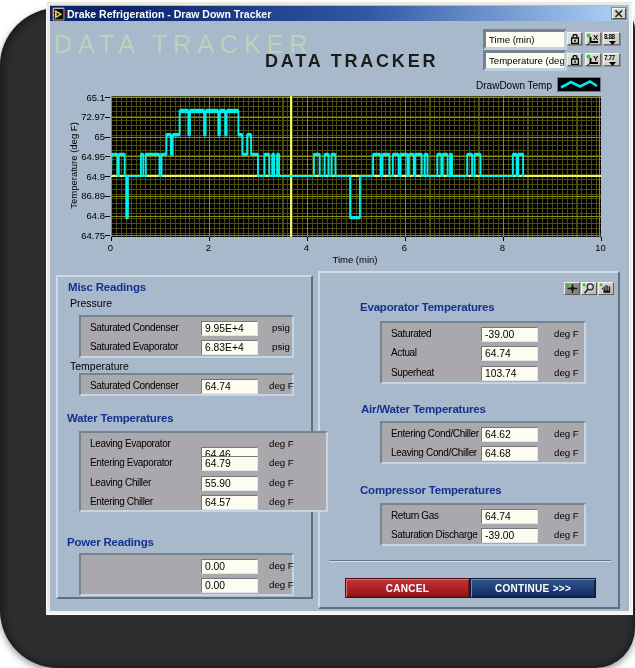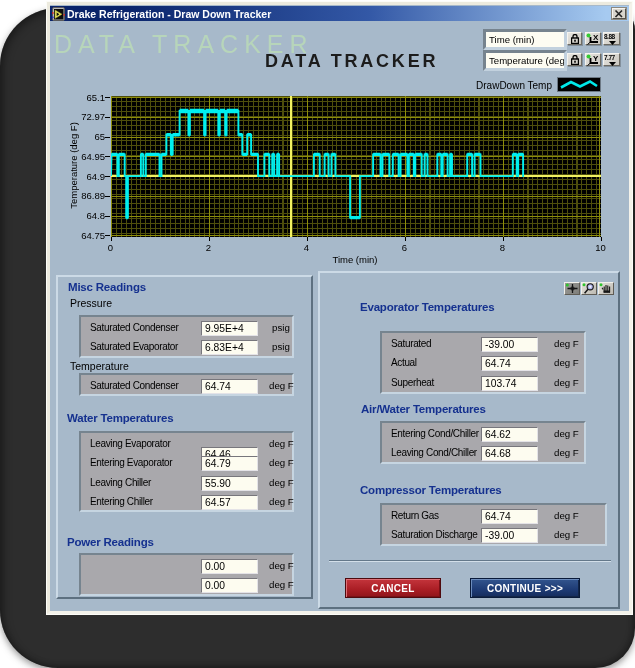--- a/index.html
+++ b/index.html
@@ -39,23 +39,23 @@
 .plab{position:absolute;font-size:10.5px;color:#000;white-space:nowrap}
 .gbox{position:absolute;background:#a9a8ac;border:2px solid;border-color:#76848f #c6d5e1 #c6d5e1 #76848f}
 .glab{position:absolute;font-size:10px;letter-spacing:-0.35px;color:#000;white-space:nowrap}
 .ginp{position:absolute;width:57px;height:15px;background:#fdfcf0;border:1px solid;
  border-color:#77767c #e4e3e7 #e4e3e7 #77767c;font-size:10.3px;line-height:13px;padding-left:3px;color:#000}
 .gunit{position:absolute;font-size:9.7px;color:#000;white-space:nowrap}
 .toolb{position:absolute;width:16px;height:13px;background:linear-gradient(135deg,#e3e1da,#bdbab2);
  border:1px solid;border-color:#f2f1ec #5f5c55 #5f5c55 #f2f1ec}
 #groove{position:absolute;left:329px;top:560px;width:282px;height:2px;border-top:1px solid #64788a;border-bottom:1px solid #d3dfe9}
 .bigbtn{position:absolute;top:578px;height:20px;color:#fff;font-size:10px;font-weight:bold;text-align:center;line-height:19px;letter-spacing:.3px}
-#cancel{left:345px;width:96px;background:linear-gradient(to bottom,#c4353c,#a91d24 60%,#8f151b);border:1px solid #4e0a0e;
+#cancel{left:345px;width:125px;background:linear-gradient(to bottom,#c4353c,#a91d24 60%,#8f151b);border:1px solid #4e0a0e;
  box-shadow:inset 1px 1px 0 #dd7077,inset -1px -1px 0 #7a1016}
-#continue{left:470px;width:110px;background:linear-gradient(to bottom,#33558e,#1d3a74 60%,#152c5c);border:1px solid #0a1b3a;
+#continue{left:470px;width:126px;background:linear-gradient(to bottom,#33558e,#1d3a74 60%,#152c5c);border:1px solid #0a1b3a;
  box-shadow:inset 1px 1px 0 #6c8cbd,inset -1px -1px 0 #122548}
 </style></head>
 <body>
 <div id="back"></div>
 <div id="win"></div>
 <div id="tbar"></div>
 <svg class="abs" style="left:51.5px;top:6.5px" width="13" height="14" viewBox="0 0 13 14">
  <rect x="0.5" y="0.5" width="12" height="13" rx="1.5" fill="#b9b9b9" stroke="#5a5a5a"></rect>
  <rect x="2" y="2" width="9.5" height="10.5" fill="#0c0c0c"></rect>
  <path d="M3,3 L10,7.2 L3,11.5 Z" fill="#efed5e" stroke="#93912e" stroke-width=".6"></path>
@@ -190,21 +190,21 @@
     <div class="gunit" style="left:191px;top:5px">psig</div>
     <div class="glab" style="left:9px;top:24px">Saturated Evaporator</div>
     <div class="ginp" style="left:120px;top:23px">6.83E+4</div>
     <div class="gunit" style="left:191px;top:24px">psig</div>
   </div>
 <div class="gbox" style="left:79px;top:373px;width:215px;height:23px">
     <div class="glab" style="left:9px;top:5px">Saturated Condenser</div>
     <div class="ginp" style="left:120px;top:4px">64.74</div>
     <div class="gunit" style="left:188px;top:5px">deg F</div>
   </div>
-<div class="gbox" style="left:79px;top:431px;width:215px;height:81px">
+<div class="gbox" style="left:79px;top:431px;width:249px;height:81px">
     <div class="glab" style="left:9px;top:5px">Leaving Evaporator</div>
     <div class="ginp" style="left:120px;top:14px">64.46</div>
     <div class="gunit" style="left:188px;top:5px">deg F</div>
     <div class="glab" style="left:9px;top:24px">Entering Evaporator</div>
     <div class="ginp" style="left:120px;top:23px">64.79</div>
     <div class="gunit" style="left:188px;top:24px">deg F</div>
     <div class="glab" style="left:9px;top:44px">Leaving Chiller</div>
     <div class="ginp" style="left:120px;top:43px">55.90</div>
     <div class="gunit" style="left:188px;top:44px">deg F</div>
     <div class="glab" style="left:9px;top:63px">Entering Chiller</div>
@@ -235,40 +235,40 @@
 <svg class="abs" style="left:599px;top:283px" width="14" height="11" viewBox="0 0 14 11">
  <circle cx="2" cy="1.8" r="1.5" fill="#2ec42e"></circle>
  <path d="M5.2,9.5 V3.5 M7,9.5 V2 M8.8,9.5 V2.5 M10.6,9.5 V3.5" stroke="#151515" stroke-width="1.1" fill="none"></path>
  <path d="M4.6,9.8 L11,9.8 L11,7.5 L4.6,7.5 Z" fill="#151515"></path>
  <path d="M4.2,6.5 L3,4.8" stroke="#151515" stroke-width="1.1"></path>
 </svg>
 
 <div class="phead" style="left:360px;top:301px">Evaporator Temperatures</div>
 <div class="phead" style="left:361px;top:403px">Air/Water Temperatures</div>
 <div class="phead" style="left:360px;top:484px">Compressor Temperatures</div>
-<div class="gbox" style="left:380px;top:331px;width:206px;height:63px">
+<div class="gbox" style="left:380px;top:321px;width:206px;height:63px">
     <div class="glab" style="left:9px;top:5px">Saturated</div>
     <div class="ginp" style="left:99px;top:4px">-39.00</div>
     <div class="gunit" style="left:172px;top:5px">deg F</div>
     <div class="glab" style="left:9px;top:24px">Actual</div>
     <div class="ginp" style="left:99px;top:23px">64.74</div>
     <div class="gunit" style="left:172px;top:24px">deg F</div>
     <div class="glab" style="left:9px;top:44px">Superheat</div>
     <div class="ginp" style="left:99px;top:43px">103.74</div>
     <div class="gunit" style="left:172px;top:44px">deg F</div>
   </div>
 <div class="gbox" style="left:380px;top:421px;width:206px;height:43px">
     <div class="glab" style="left:9px;top:5px">Entering Cond/Chiller</div>
     <div class="ginp" style="left:99px;top:4px">64.62</div>
     <div class="gunit" style="left:172px;top:5px">deg F</div>
     <div class="glab" style="left:9px;top:24px">Leaving Cond/Chiller</div>
     <div class="ginp" style="left:99px;top:23px">64.68</div>
     <div class="gunit" style="left:172px;top:24px">deg F</div>
   </div>
-<div class="gbox" style="left:380px;top:503px;width:227px;height:43px">
+<div class="gbox" style="left:380px;top:503px;width:206px;height:43px">
     <div class="glab" style="left:9px;top:5px">Return Gas</div>
     <div class="ginp" style="left:99px;top:4px">64.74</div>
     <div class="gunit" style="left:172px;top:5px">deg F</div>
     <div class="glab" style="left:9px;top:24px">Saturation Discharge</div>
     <div class="ginp" style="left:99px;top:23px">-39.00</div>
     <div class="gunit" style="left:172px;top:24px">deg F</div>
   </div>
 
 <div id="groove"></div>
 <div id="cancel" class="bigbtn">CANCEL</div>

